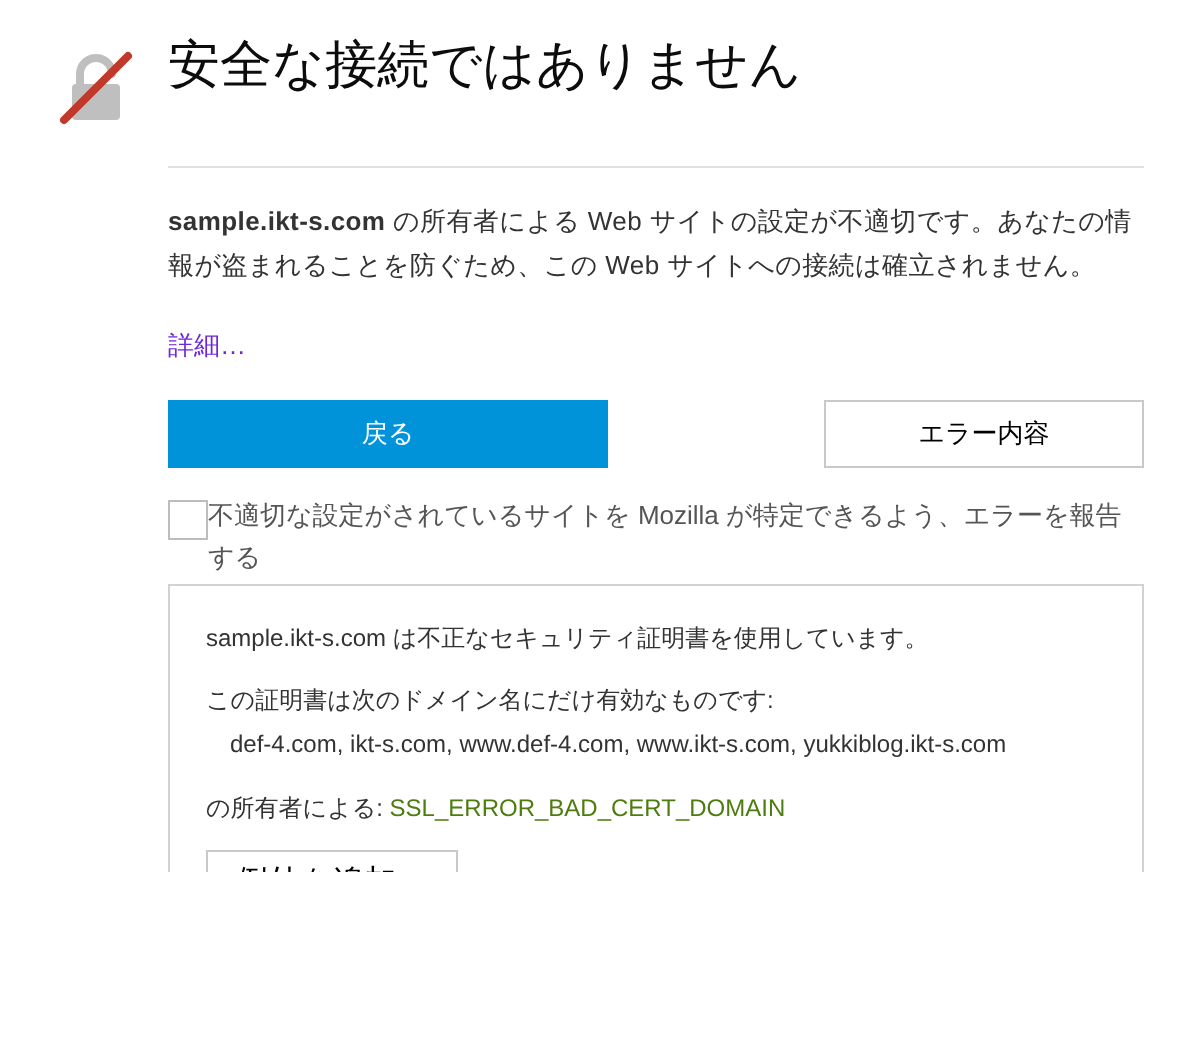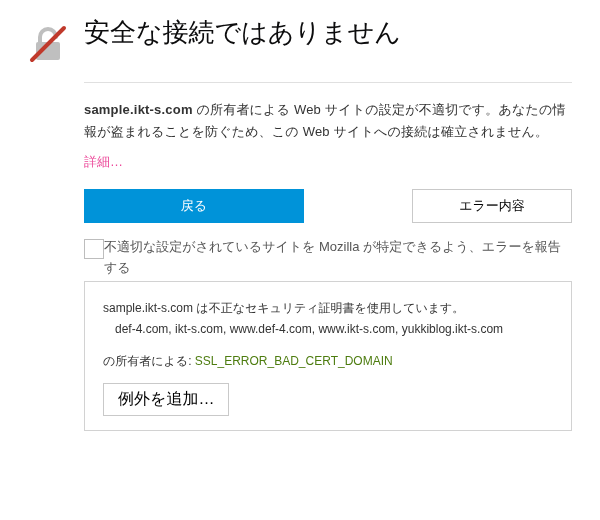--- a/index.html
+++ b/index.html
@@ -4,21 +4,21 @@
 <style>
   html,body{margin:0;padding:0;font-family:"Hiragino Kaku Gothic ProN","Yu Gothic",Meiryo,sans-serif;color:#0c0c0d;background:#fff}
   .page{width:600px;height:436px;box-sizing:border-box;padding:16px 28px 24px 28px}
   .header{display:flex;align-items:flex-start;gap:16px}
   .lock-wrap{flex:0 0 40px;padding-top:8px}
   h1{font-size:26px;font-weight:400;margin:0;line-height:1.3;color:#0c0c0d}
   .divider{border:none;border-top:1px solid #e0e0e0;margin:14px 0 16px 0}
   .content{padding-left:56px}
   .desc{font-size:13px;line-height:1.7;letter-spacing:.2px;color:#333}
   .bold{font-weight:700}
-  .link{color:#ec4899;font-size:13px;text-decoration:none;display:inline-block;margin-top:10px}
+  .link{color:#6d28d9;font-size:13px;text-decoration:none;display:inline-block;margin-top:20px}
   .btn-row{display:flex;gap:12px;margin:18px 0 14px 0}
   .btn{font-size:13px;padding:7px 4px;text-align:center;border:1px solid #c9c9c9;background:#fff;cursor:pointer;font-family:inherit;min-width:150px}
   .btn-primary{background:#0093d9;color:#fff;border:1px solid #0093d9;flex:0 0 220px}
   .btn-secondary{flex:0 0 160px;margin-left:auto}
   .chk-row{display:flex;align-items:flex-start;font-size:13px;line-height:1.6;color:#555}
   .chk{width:18px;height:18px;border:1px solid #bdbdbd;flex:0 0 18px;margin-top:2px}
   .detail-box{border:1px solid #d2d2d2;margin-top:2px;padding:16px 18px 14px 18px;font-size:12px;line-height:1.8;color:#333}
   .domains{padding-left:1em}
   .err-label{display:inline}
   .err-code{color:#4d7c0f}
@@ -55,20 +55,21 @@
       <button class="btn btn-secondary">エラー内容</button>
     </div>
 
     <div class="chk-row">
       <div class="chk"></div>
       <div>不適切な設定がされているサイトを Mozilla が特定できるよう、エラーを報告する</div>
     </div>
 
     <div class="detail-box">
       <div>sample.ikt-s.com は不正なセキュリティ証明書を使用しています。</div>
+      <div class="mt">この証明書は次のドメイン名にだけ有効なものです:</div>
       <div class="domains">def-4.com, ikt-s.com, www.def-4.com, www.ikt-s.com, yukkiblog.ikt-s.com</div>
       <div class="mt">
         <span class="err-label">の所有者による: </span><span class="err-code">SSL_ERROR_BAD_CERT_DOMAIN</span>
       </div>
       <button class="btn-small">例外を追加…</button>
     </div>
   </div>
 
 </div>
 

